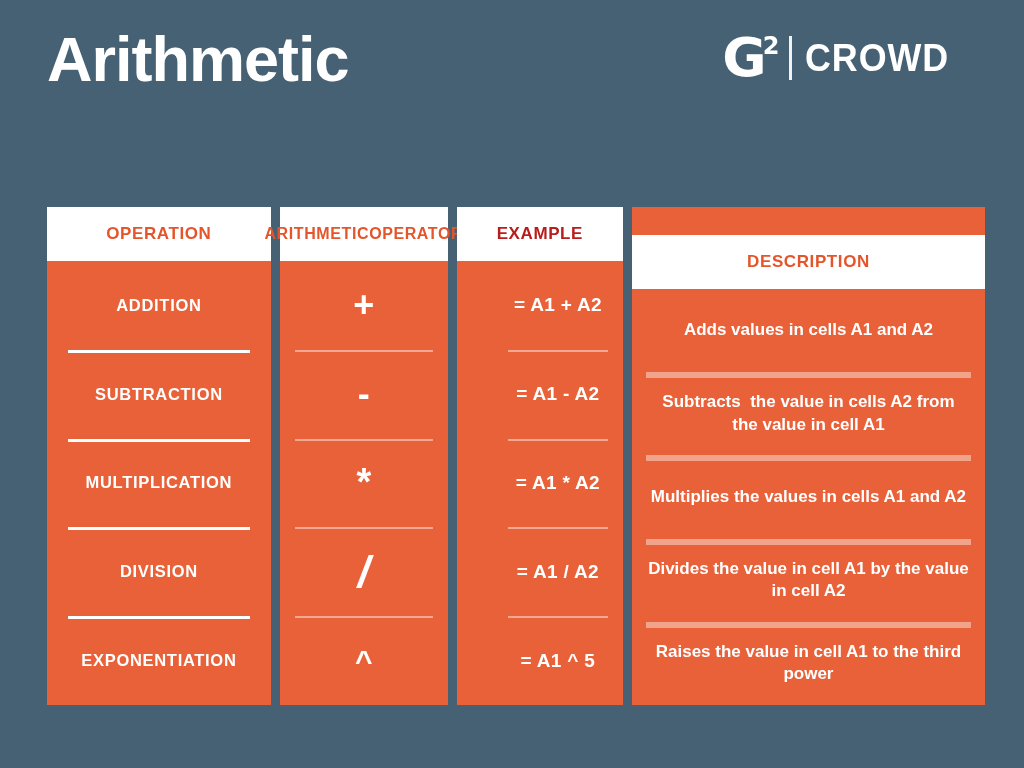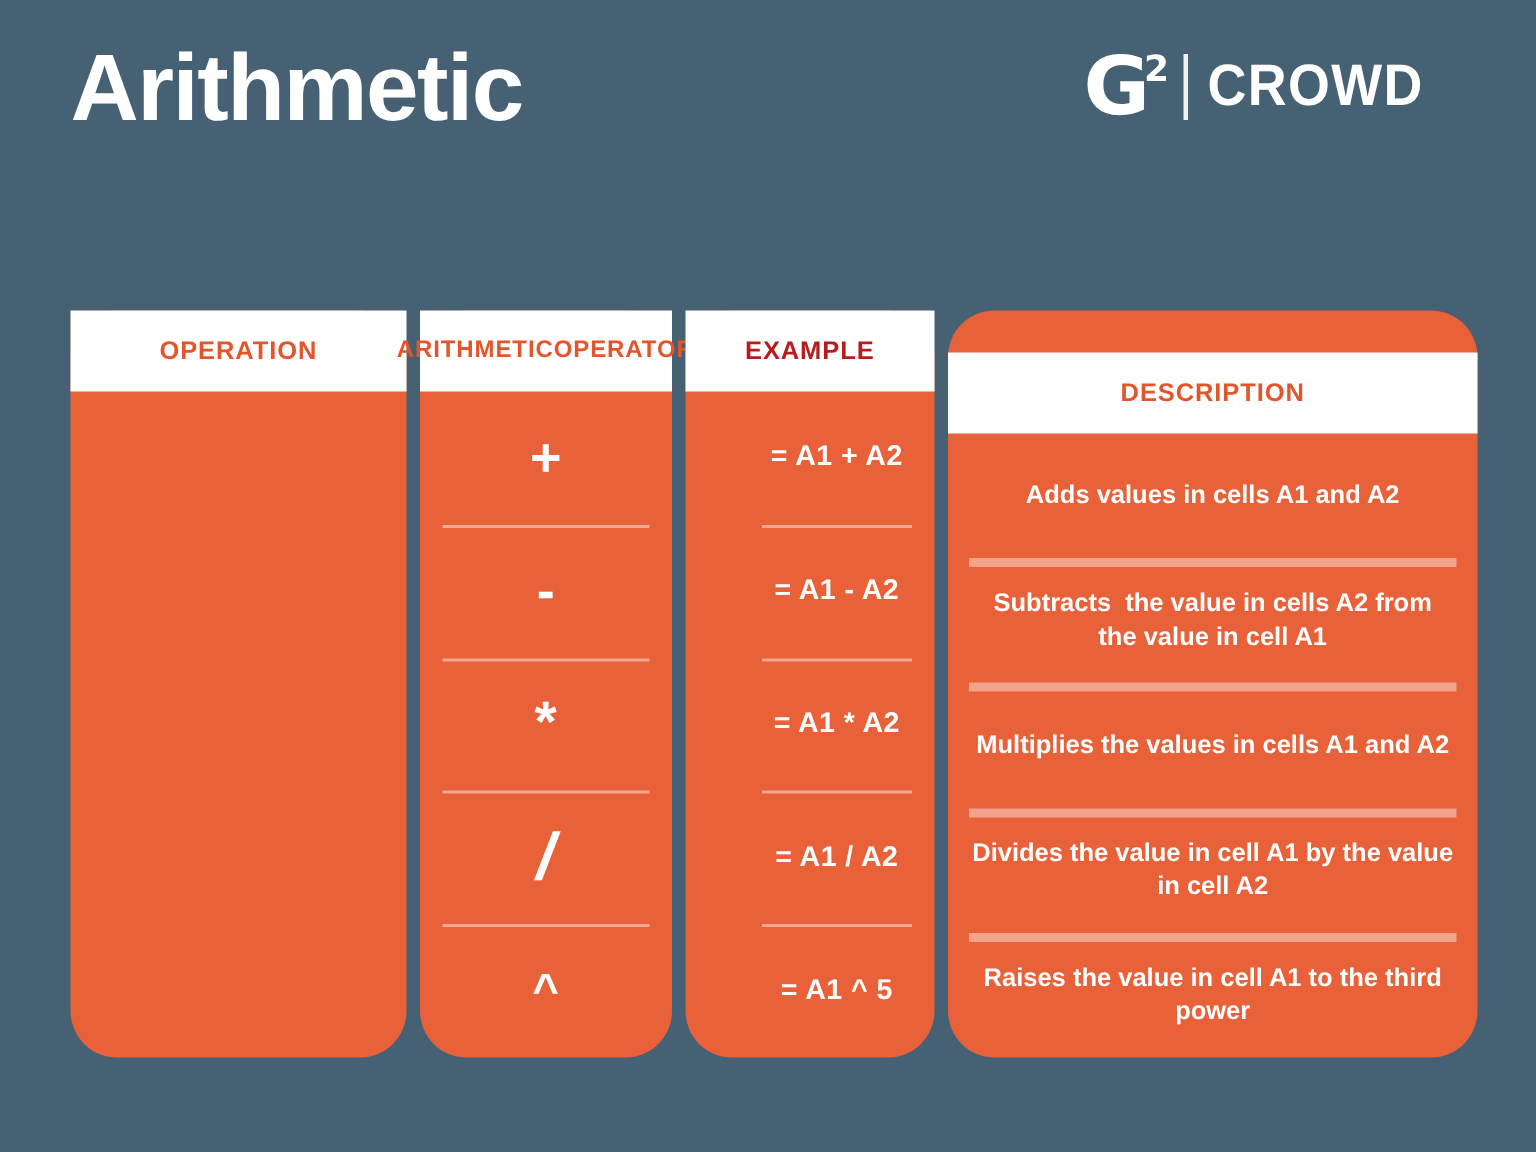--- a/index.html
+++ b/index.html
@@ -92,21 +92,20 @@
     top: 207px;
     width: 938px;
     height: 498px;
     display: flex;
     gap: 9px;
   }
   .col {
     display: flex;
     flex-direction: column;
     background: #e86139;
-    border-radius: 31px;
   }
   .col-operation   { width: 225px; }
   .col-operator    { width: 168px; }
   .col-example     { width: 167px; }
   .col-description { width: 355px; flex: 1 1 auto; }
 
   .col-head {
     background: #ffffff;
     height: 54px;
     display: flex;
@@ -223,20 +222,27 @@
     <span class="divider"></span>
     <span class="crowd">CROWD</span>
   </div>
 
 </div>
 
 <div id="table">
 
   <div class="col col-operation" style="background: rgb(232, 97, 57);">
     <div class="col-head" style="color: rgb(229, 85, 43);">OPERATION</div>
+    <div class="col-body">
+      <div class="cell">ADDITION</div>
+      <div class="cell">SUBTRACTION</div>
+      <div class="cell">MULTIPLICATION</div>
+      <div class="cell">DIVISION</div>
+      <div class="cell">EXPONENTIATION</div>
+    </div>
   </div>
 
   <div class="col col-operator" style="background: rgb(232, 97, 57);">
     <div class="col-head two-line" style="color: rgb(229, 85, 43);">
       <span>ARITHMETIC</span>
         <br>
       <span>OPERATOR</span>
     </div>
     <div class="col-body">
       <div class="cell">

